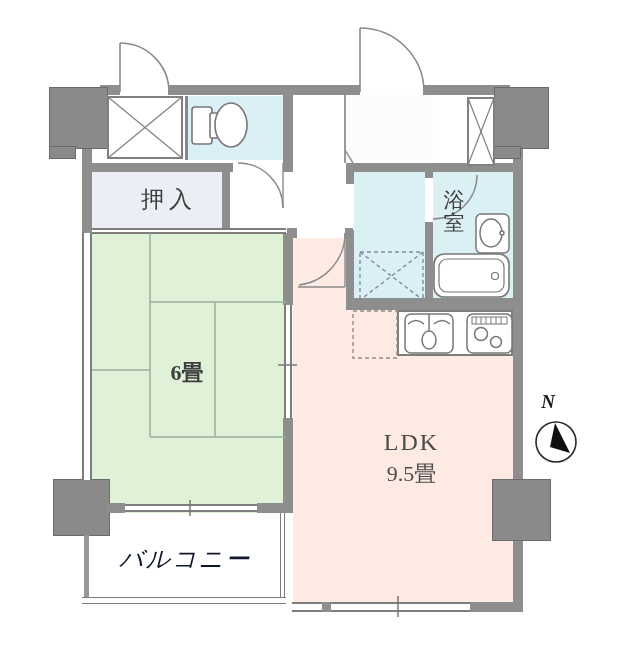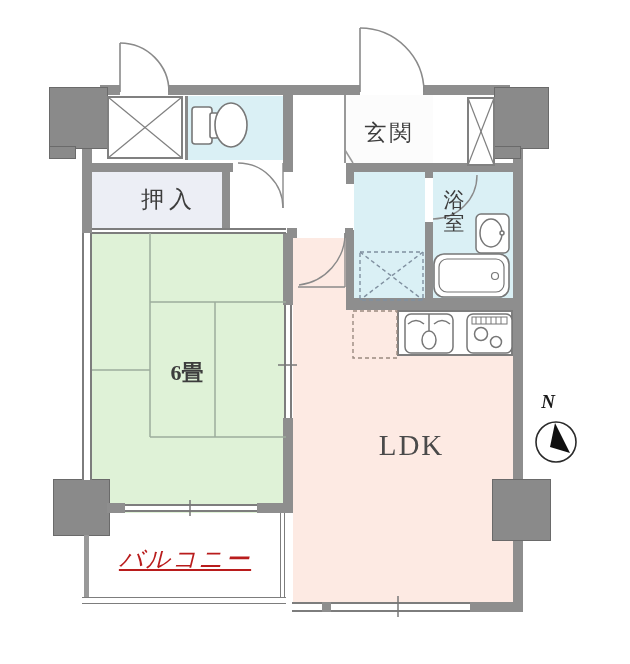--- a/index.html
+++ b/index.html
@@ -178,32 +178,32 @@
     </g>
 
     <g>
       <circle cx="556" cy="442" r="20" fill="#ffffff" stroke="#2a2a2a" stroke-width="1.6"></circle>
       <polygon points="555,423 570,453 550,447" fill="#101010"></polygon>
     </g>
   </svg>
 
   <div class="label z-label" style="left:92px;top:184px;width:154px;font-size:23px;letter-spacing:5px;">押入</div>
 
-  <div class="label z-label" style="left:346px;top:118px;width:87px;font-size:22px;letter-spacing:3px;">玄関</div>
 
   <div class="label z-label" style="left:441px;top:189px;width:26px;font-size:21px;line-height:23px;">
     <span style="display:block;">浴</span>
     <span style="display:block;">室</span>
   </div>
 
   <div class="label z-label" style="left:110px;top:355px;width:154px;">
     <div style="font-size:22px;margin-top:3px;font-weight:bold;">6畳</div>
   </div>
 
   <div class="label z-label" style="left:339px;top:429px;width:145px;color:#4a4a4a;">
-    <div style="font-size:29px;letter-spacing:2px;font-family:Liberation Serif, serif;">LDK</div>
+    <div style="font-size:24px;letter-spacing:2px;font-family:Liberation Serif, serif;">LDK</div>
+    <div style="font-size:22px;margin-top:3px;">9.5畳</div>
   </div>
 
-  <div class="label z-label" style="left:95px;top:543px;width:180px;font-size:24px;font-style:italic;letter-spacing:2px;color:#b91c1c;text-decoration:underline;">バルコニー</div>
+  <div class="label z-label" style="left:95px;top:543px;width:180px;font-size:24px;font-style:italic;letter-spacing:2px;color:#0f172a;">バルコニー</div>
 
   <div class="label z-label" style="left:536px;top:391px;width:24px;font-size:19px;font-style:italic;font-weight:bold;color:#1a1a1a;">N</div>
 
 </div>
 
 </body></html>

